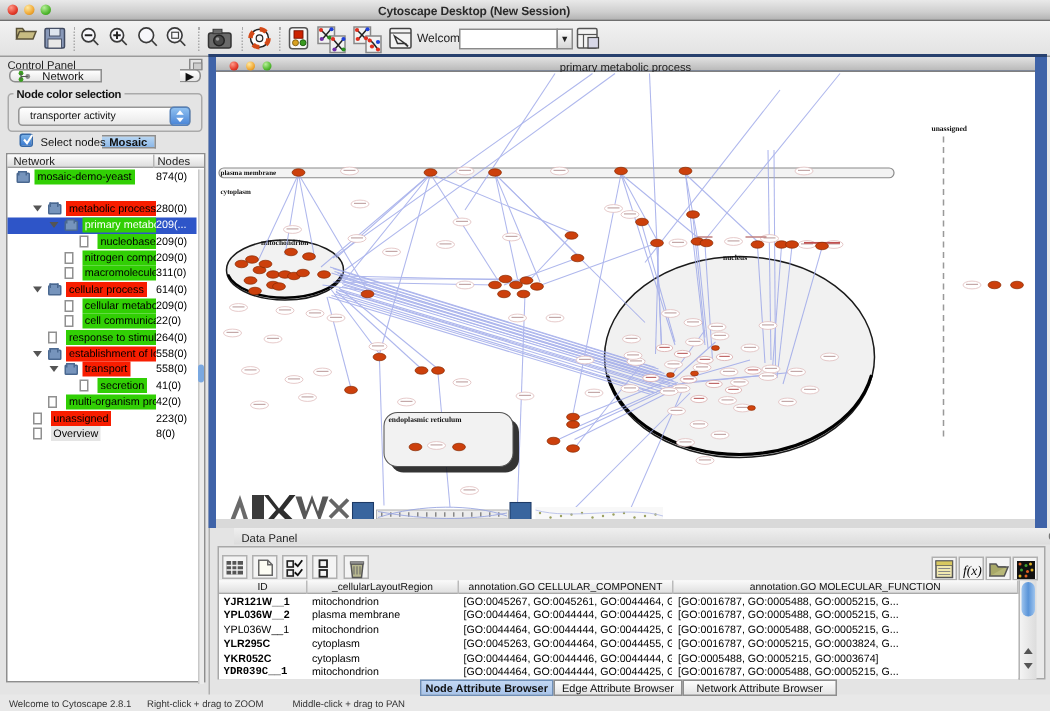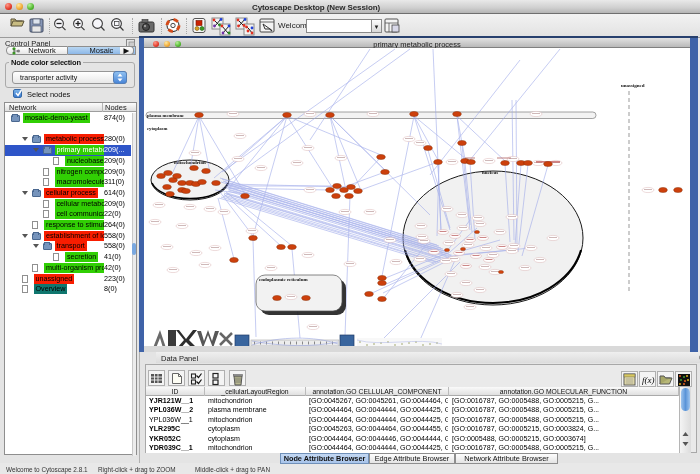--- a/index.html
+++ b/index.html
@@ -196,21 +196,21 @@
 </div>
 <div id="tabs">
  <div class="seg" style="left:0;width:62px;border-radius:4px 0 0 4px;background:linear-gradient(#ffffff,#e6e6e6);">
    <svg width="9" height="8" style="position:absolute;left:5px;top:0px">
             <circle cx="2" cy="1.8" r="1.6" fill="#3aa020"></circle>
             <circle cx="2" cy="6" r="1.6" fill="#3aa020"></circle>
             <circle cx="6.5" cy="4" r="1.6" fill="#888"></circle>
             <path d="M2 1.8 L2 6 M2 4 L6.5 4" stroke="#555" stroke-width="0.7"></path>
           </svg>
    <span style="margin-left:10px">Network</span></div>
- <div class="seg" style="left:62px;width:68px;border-left:none;background:linear-gradient(#b8d6f2,#8db8e8);font-weight:normal;">Mosaic</div>
+ <div class="seg" style="left:62px;width:36px;border-left:none;background:linear-gradient(#b8d6f2,#8db8e8);font-weight:bold;margin-top:44px;">Mosaic</div>
  <div class="seg" style="left:114px;width:14px;border-left:none;border-radius:0 4px 4px 0;background:linear-gradient(#ffffff,#e6e6e6);">▶</div>
 </div>
 <div id="groupbox"></div>
       <div id="grouplbl">Node color selection</div>
 <div id="combo">transporter activity</div>
 <div id="combobtn">
         <svg width="12" height="11" style="position:absolute;left:0px;top:0px">
 <path d="M6 1.5 L8.5 4.5 L3.5 4.5 z" fill="#fff"></path>
           <path d="M6 9.5 L8.5 6.5 L3.5 6.5 z" fill="#fff"></path>
         </svg>
@@ -303,21 +303,21 @@
 <div class="tlab" style="left:39.0px;max-width:60.0px;background:#31cf04;">multi-organism pro</div>
 <div class="tcnt" style="">42(0)</div>
 </div>
 <div class="trow" style="top:170.5px;">
 <div class="file" style="left:16.5px;"></div>
 <div class="tlab" style="left:28.5px;max-width:70.5px;background:#f81d00;">unassigned</div>
 <div class="tcnt" style="">223(0)</div>
 </div>
 <div class="trow" style="top:181.2px;">
 <div class="file" style="left:16.5px;"></div>
-<div class="tlab" style="left:28.5px;max-width:70.5px;background:#0f766e;">Overview</div>
+<div class="tlab" style="left:28.5px;max-width:70.5px;background:#e5e5e5;">Overview</div>
 <div class="tcnt" style="">8(0)</div>
 </div>
 <div style="position:absolute;left:127px;top:10px;width:4px;height:343px;background:#ececec;border-left:1px solid #c8c8c8;"></div>
 <div style="position:absolute;left:127px;top:140px;width:4px;height:12px;background:#7aa8e0;border-radius:2px;"></div>
 </div>
     </div>
 
 <div id="netframe">
 <div id="nettitle">
  <div class="light" style="left:9px;top:3px;width:6px;height:6px;background:radial-gradient(circle at 35% 30%,#ff9a8a,#e33a2a 60%,#b02015);"></div>
@@ -788,21 +788,21 @@
 <div style="left:163px;width:139px;">[GO:0045263, GO:0044464, GO:0044455, G...</div>
 <div style="left:306px;width:226px;">[GO:0016787, GO:0005215, GO:0003824, G...</div>
 </div>
 <div class="drow" style="top:47.7px;padding-left:40px;">
 <div style="left:3px;width:55px;font-weight:bold;">YKR052C</div>
 <div style="left:62px;width:97px;">cytoplasm</div>
 <div style="left:163px;width:139px;">[GO:0044464, GO:0044446, GO:0044444, G...</div>
 <div style="left:306px;width:226px;">[GO:0005488, GO:0005215, GO:0003674]</div>
 </div>
 <div class="drow" style="top:57.2px;">
-<div style="left:3px;width:55px;font-weight:bold;">YDR039C__1</div>
+<div style="left:3px;width:55px;font-weight:bold;font-family:Liberation Mono, monospace;">YDR039C__1</div>
 <div style="left:62px;width:97px;">mitochondrion</div>
 <div style="left:163px;width:139px;">[GO:0044464, GO:0044444, GO:0044425, G...</div>
 <div style="left:306px;width:226px;">[GO:0016787, GO:0005488, GO:0005215, G...</div>
 </div>
 </div>
 <div id="vscroll">
 <div style="position:absolute;left:1px;top:1px;width:9px;height:23px;border-radius:5px;
 background:linear-gradient(90deg,#9ec4ee,#5a94d8 50%,#9ec4ee);"></div>
 <svg width="11" height="20" style="position:absolute;left:0;top:42px">
 <path d="M5.5 3 L8.5 7 L2.5 7 z" fill="#555"></path>

